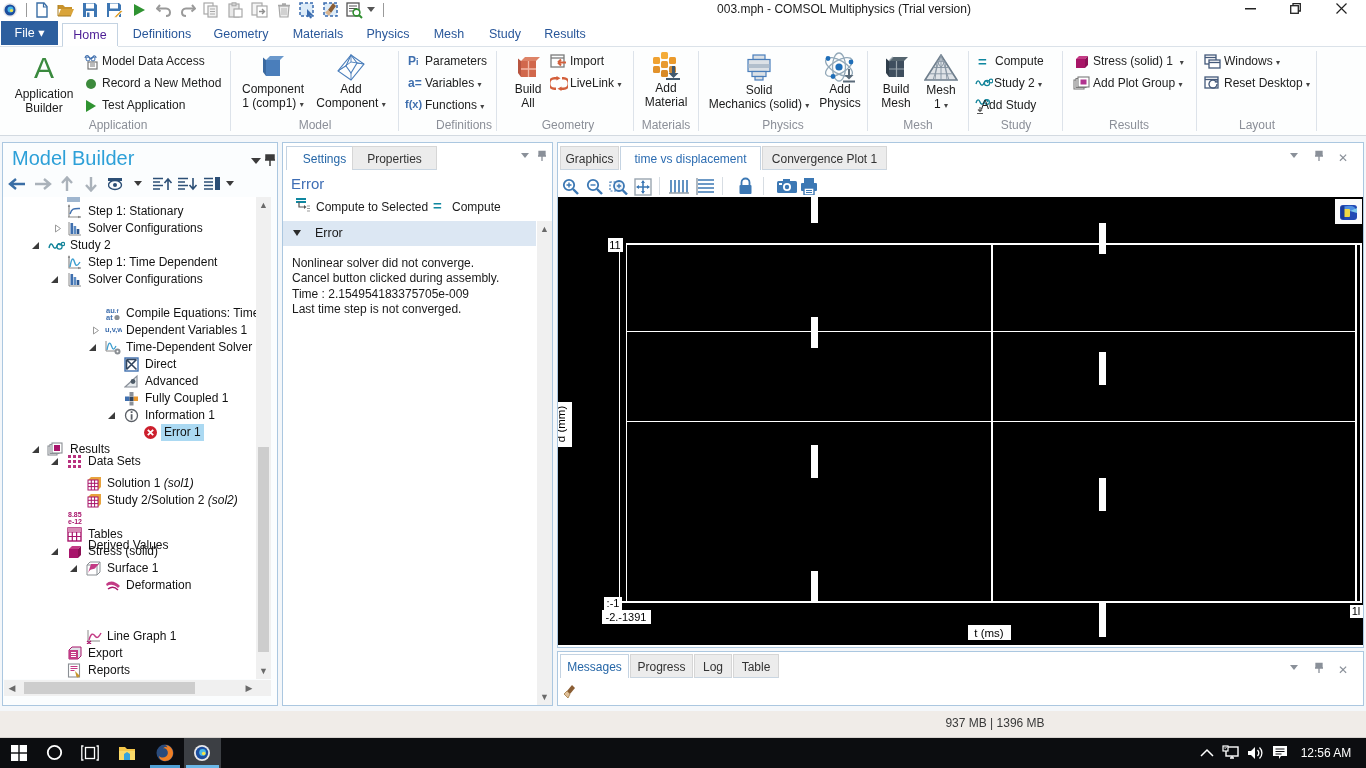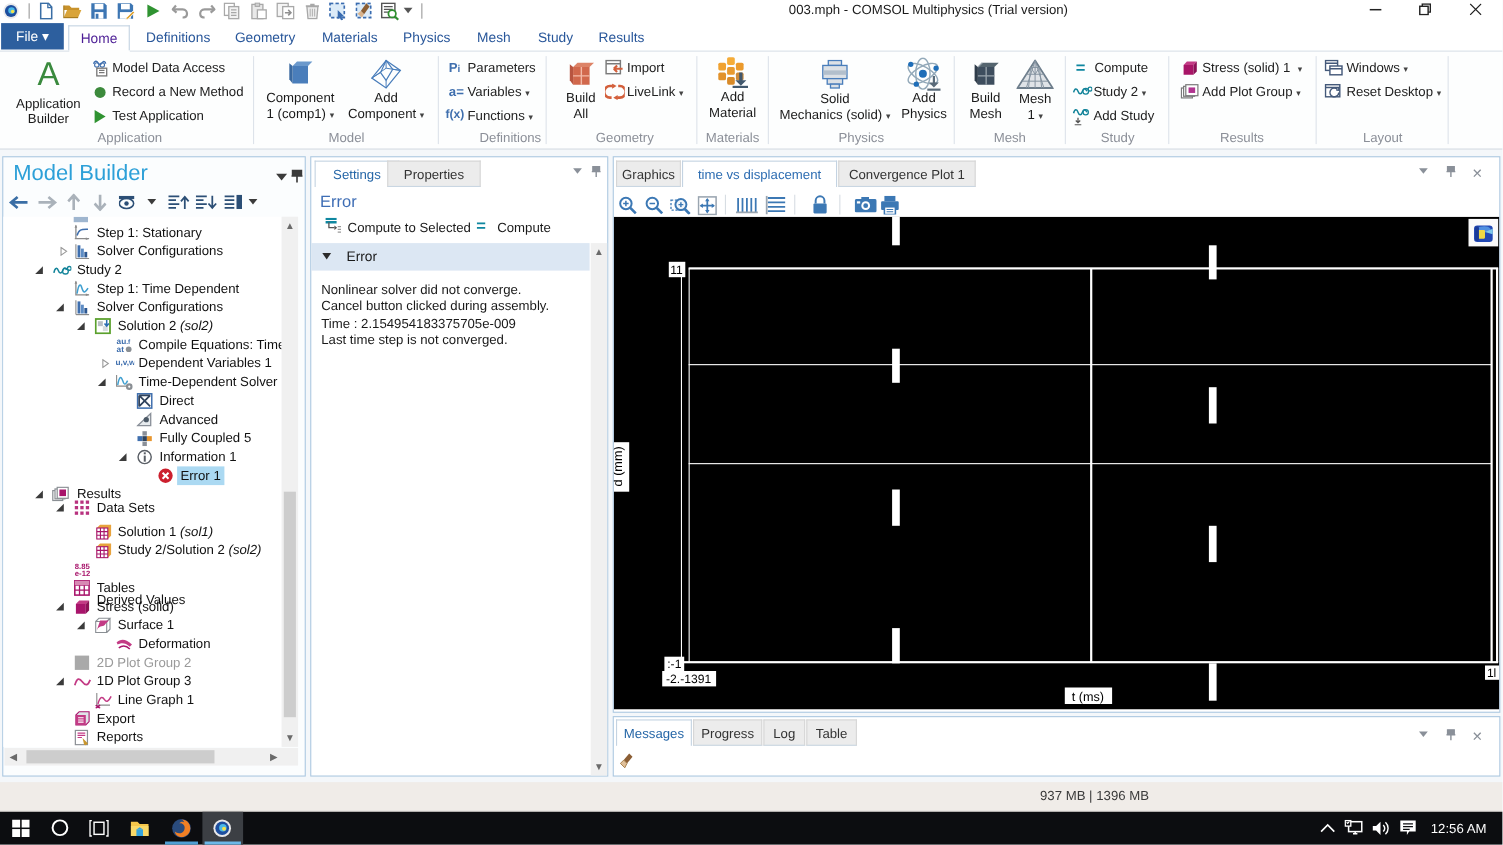--- a/index.html
+++ b/index.html
@@ -363,21 +363,21 @@
             <circle cx="16" cy="5" r="1.8" fill="none" stroke="#13849a" stroke-width="1.2"></circle>
           </svg>
         <div class="tx" style="left:19px;">Study 2 <span class="dd">▾</span></div>
       </div>
       <div class="smbtn" style="left:975px;top:51px;">
         <svg class="ic" width="18" height="16" viewBox="0 0 18 16">
             <path d="M1 5 C2 1 4 1 5 4 C6 7 8 7 9 4 C10 1 12 1 13 4" fill="none" stroke="#13849a" stroke-width="1.4"></path>
             <circle cx="12" cy="4" r="2.4" fill="none" stroke="#13849a" stroke-width="1.2"></circle>
             <path d="M5 9 L5 13 M3 11.5 L5 13.5 L7 11.5 M2 15.5 h6" stroke="#555" stroke-width="1.2" fill="none"></path>
           </svg>
-        <div class="tx" style="left:19px;">Add Study</div>
+        <div class="tx" style="left:6px;">Add Study</div>
       </div>
 
       <div class="smbtn" style="left:1073px;top:7px;">
         <svg class="ic" width="17" height="16" viewBox="0 0 17 16">
             <path d="M3 5 L12 5 L12 14 L3 14 Z" fill="#a81567"></path>
             <path d="M3 5 L6 2 L15 2 L12 5 Z" fill="#c33b85"></path>
             <path d="M12 5 L15 2 L15 11 L12 14 Z" fill="#8c1156"></path>
           </svg>
         <div class="tx" style="left:20px;">Stress (solid) 1 &nbsp;<span class="dd">▾</span></div>
       </div>
@@ -508,30 +508,20 @@
         <div class="abs" style="left:48px;top:5px;width:0;height:0;border-bottom:7px solid #3b3b3b;border-left:7px solid transparent;"></div>
         <svg class="ticon" style="left:64px;" width="15" height="15" viewBox="0 0 15 15">
             <path d="M2 1 V14 M2 14 H14" stroke="#8a8a8a" stroke-width="1"></path>
             <rect x="3.5" y="2" width="2.6" height="11" fill="#3f6fae"></rect>
             <rect x="6.6" y="5" width="2.6" height="8" fill="#5d8cc4"></rect>
             <rect x="9.7" y="8" width="2.6" height="5" fill="#2c5791"></rect>
           </svg>
         <span class="abs" style="left:85px;">Solver Configurations</span>
       </div>
 
-      <div class="trow" style="left:0;top:91px;width:253px;">
-        <div class="abs" style="left:67px;top:5px;width:0;height:0;border-bottom:7px solid #3b3b3b;border-left:7px solid transparent;"></div>
-        <svg class="ticon" style="left:83px;" width="16" height="15" viewBox="0 0 16 15">
-            <rect x="1" y="1" width="13" height="13" fill="#fff" stroke="#5aa02c" stroke-width="1.6"></rect>
-            <rect x="3" y="3" width="4.5" height="4.5" fill="#b9bec4"></rect>
-            <rect x="7.5" y="7.5" width="4.5" height="4.5" fill="#d7dbdf"></rect>
-            <path d="M11 2 v5 M9 5 l2 2.4 l2 -2.4" stroke="#2d6db2" stroke-width="1.4" fill="none"></path>
-          </svg>
-        <span class="abs" style="left:104px;">Solution 2 <i>(sol2)</i></span>
-      </div>
 
       <div class="trow" style="left:0;top:108px;width:253px;">
         <svg class="ticon" style="left:102px;" width="16" height="15" viewBox="0 0 16 15">
             <text x="1" y="7" font-size="7.5" font-weight="bold" fill="#3f6fae" font-family="Liberation Sans">au<tspan font-size="6">.f</tspan></text>
             <text x="1" y="14" font-size="7.5" font-weight="bold" fill="#3f6fae" font-family="Liberation Sans">at</text>
             <circle cx="12" cy="11.5" r="2.6" fill="#8a8f94"></circle>
           </svg>
         <span class="abs" style="left:123px;">Compile Equations: Time</span>
       </div>
 
@@ -573,21 +563,21 @@
       </div>
 
       <div class="trow" style="left:0;top:193px;width:253px;">
         <svg class="ticon" style="left:121px;" width="15" height="15" viewBox="0 0 15 15">
             <rect x="1" y="5.5" width="4.5" height="4.5" fill="#3f6fae"></rect>
             <rect x="9.5" y="5.5" width="4.5" height="4.5" fill="#e8962e"></rect>
             <rect x="5.5" y="5.5" width="4" height="4.5" fill="#30435c"></rect>
             <rect x="5.5" y="1" width="4" height="4" fill="#8a9099"></rect>
             <rect x="5.5" y="10.5" width="4" height="4" fill="#8a9099"></rect>
           </svg>
-        <span class="abs" style="left:142px;">Fully Coupled 5</span>
+        <span class="abs" style="left:142px;">Fully Coupled 1</span>
       </div>
 
       <div class="trow" style="left:0;top:210px;width:253px;">
         <div class="abs" style="left:105px;top:5px;width:0;height:0;border-bottom:7px solid #3b3b3b;border-left:7px solid transparent;"></div>
         <svg class="ticon" style="left:121px;" width="15" height="15" viewBox="0 0 15 15">
             <circle cx="7.5" cy="7.5" r="6" fill="#fff" stroke="#5a5f66" stroke-width="1.3"></circle>
             <rect x="6.7" y="3.2" width="1.8" height="1.8" fill="#5a5f66"></rect>
             <rect x="6.7" y="6.2" width="1.8" height="5.5" fill="#5a5f66"></rect>
           </svg>
         <span class="abs" style="left:142px;">Information 1</span>
@@ -685,34 +675,21 @@
       </div>
 
       <div class="trow" style="left:0;top:380px;width:253px;">
         <svg class="ticon" style="left:102px;" width="16" height="15" viewBox="0 0 16 15">
             <path d="M1 6 C5 2 10 3 15 8 L13 10 C9 6 5 6 2 8 Z" fill="#c33b85"></path>
             <path d="M3 11 C7 8 10 9 13 12" fill="none" stroke="#a8146b" stroke-width="1.4"></path>
           </svg>
         <span class="abs" style="left:123px;">Deformation</span>
       </div>
 
-      <div class="trow" style="left:0;top:397px;width:253px;color:#9a9a9a;">
-        <svg class="ticon" style="left:64px;" width="15" height="15" viewBox="0 0 15 15">
-            <rect x="1" y="1" width="13" height="13" fill="#a9a9a9"></rect>
-          </svg>
-        <span class="abs" style="left:85px;">2D Plot Group 2</span>
-      </div>
-
-      <div class="trow" style="left:0;top:414px;width:253px;">
-        <div class="abs" style="left:48px;top:5px;width:0;height:0;border-bottom:7px solid #3b3b3b;border-left:7px solid transparent;"></div>
-        <svg class="ticon" style="left:64px;top:4px;" width="16" height="10" viewBox="0 0 16 10">
-            <path d="M1 8 C3 1 5 1 8 5 C11 9 13 8 15 3" fill="none" stroke="#c33b85" stroke-width="1.6"></path>
-          </svg>
-        <span class="abs" style="left:85px;">1D Plot Group 3</span>
-      </div>
+
 
       <div class="trow" style="left:0;top:431px;width:253px;">
         <svg class="ticon" style="left:83px;" width="16" height="15" viewBox="0 0 16 15">
             <path d="M2 1 V12 M2 12 H14" stroke="#8a8a8a" stroke-width="1"></path>
             <path d="M3 11 C5 4 7 4 9 7 C11 10 13 8 15 4" fill="none" stroke="#c33b85" stroke-width="1.4"></path>
             <path d="M1 12 L5 15 M5 12 L1 15" stroke="#a8146b" stroke-width="1.4"></path>
           </svg>
         <span class="abs" style="left:104px;">Line Graph 1</span>
       </div>
 

